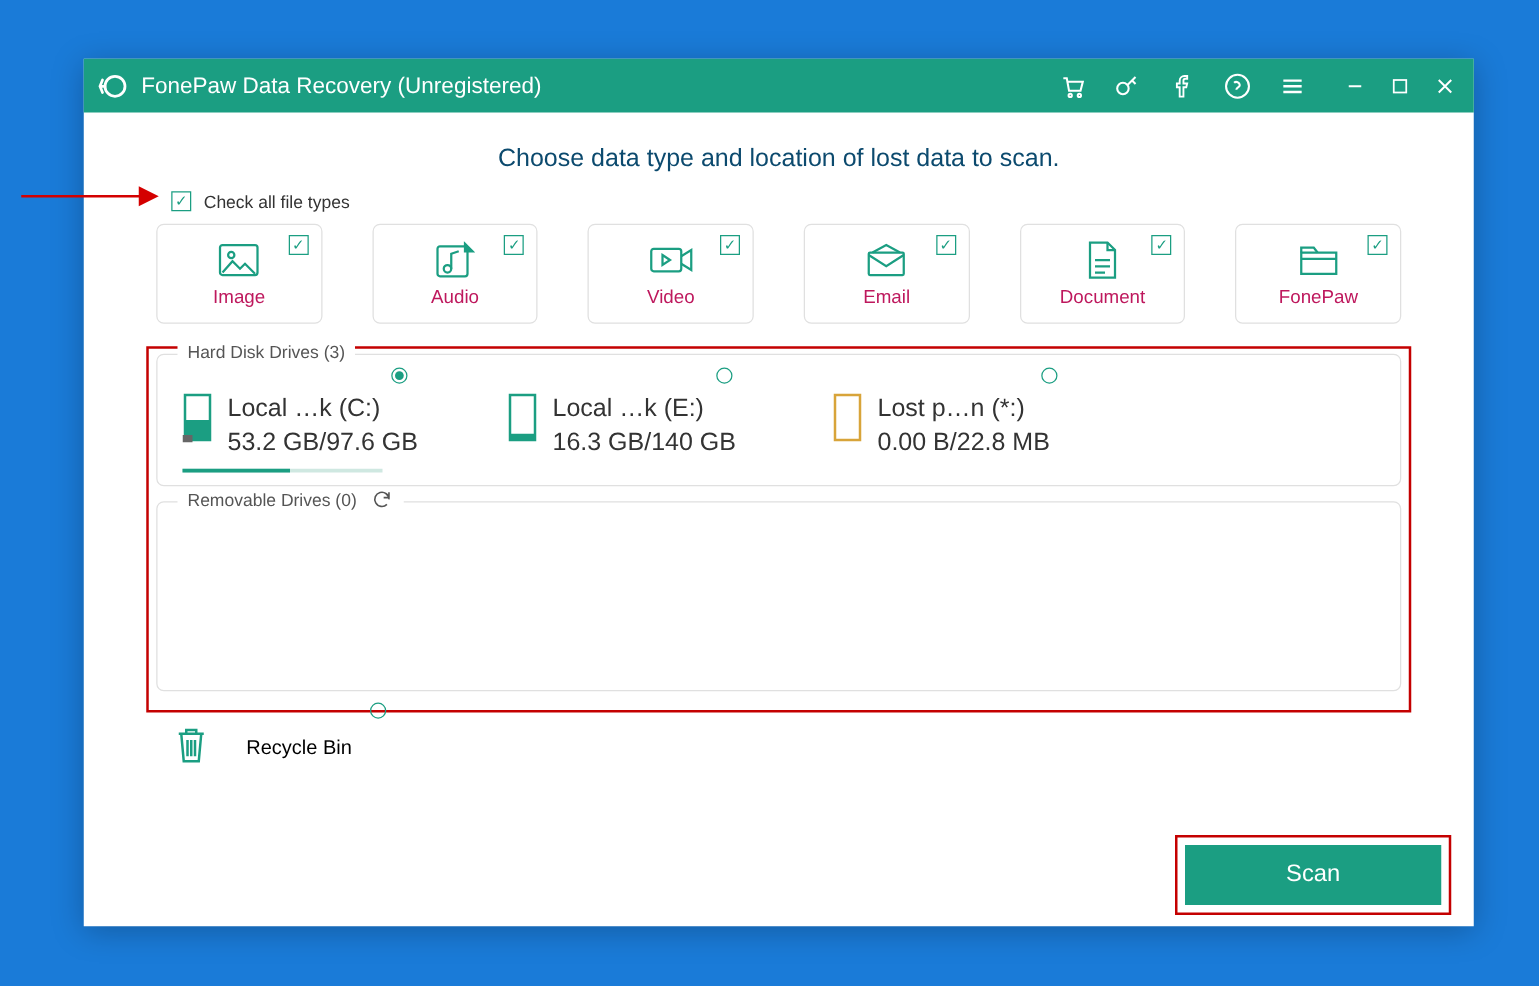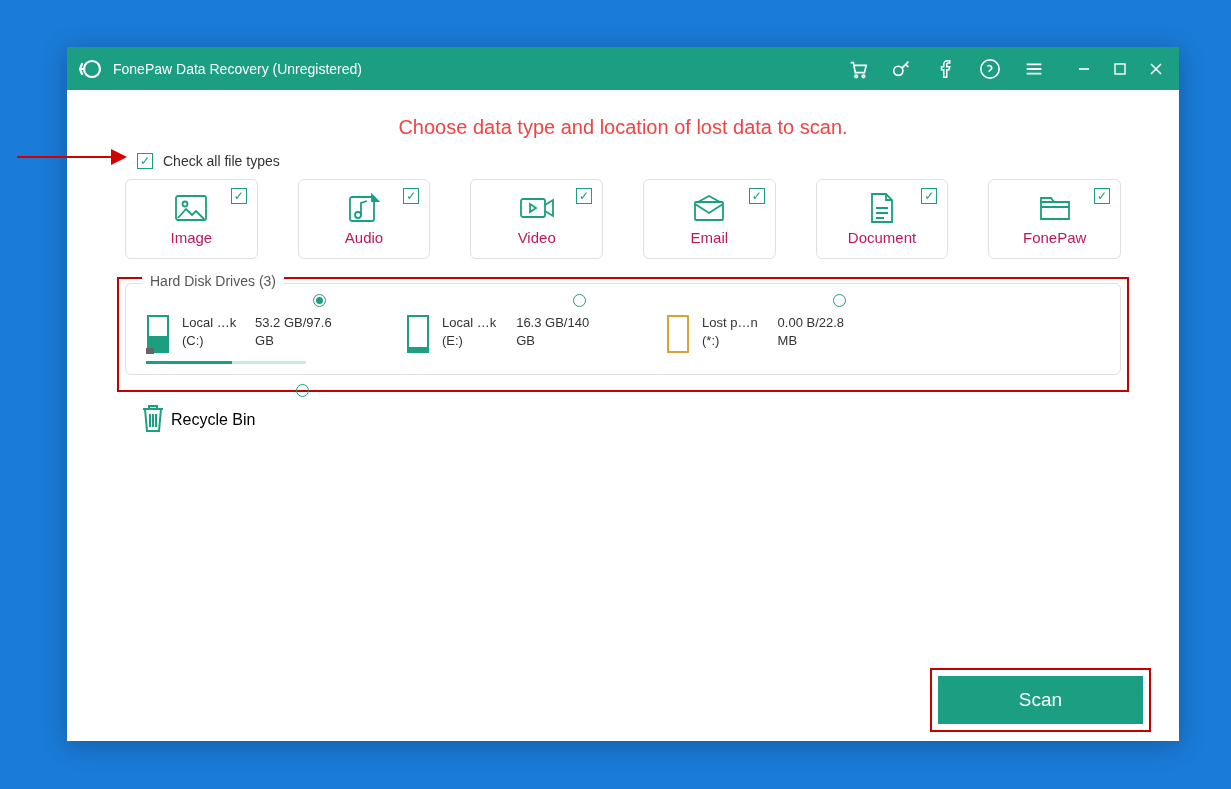--- a/index.html
+++ b/index.html
@@ -1,50 +1,50 @@
 <!DOCTYPE html>
 <html><head>
 <meta charset="utf-8">
 <style>
   *{box-sizing:border-box;margin:0;padding:0;font-family:"Segoe UI",Arial,sans-serif}
   body{background:#1a7bd8;width:1231px;height:789px;overflow:hidden;position:relative}
   .window{position:absolute;left:67px;top:47px;width:1112px;height:694px;background:#fff;box-shadow:0 4px 24px rgba(0,0,0,.25)}
   .titlebar{height:43px;background:#1b9e82;display:flex;align-items:center;color:#fff;padding:0 14px 0 10px}
-  .logo{display:flex;align-items:center;gap:10px;font-size:14px}
+  .logo{display:flex;align-items:center;gap:10px;font-size:18px}
   .logo-icon{width:26px;height:26px;display:flex;align-items:center;justify-content:center}
   .tb-icons{margin-left:auto;display:flex;align-items:center;gap:22px}
   .tb-icons .ico{width:22px;height:22px;color:#fff;display:flex;align-items:center;justify-content:center;cursor:pointer}
   .win-ctrl{display:flex;align-items:center;gap:18px;margin-left:8px}
   .wc{width:18px;height:18px;display:flex;align-items:center;justify-content:center;cursor:pointer}
   .content{padding:20px 58px 24px 58px}
-  .heading{text-align:center;font-size:20px;color:#ef4444;margin:6px 0 14px}
+  .heading{text-align:center;font-size:20px;color:#0c4a6e;margin:6px 0 14px}
   .check-all{display:flex;align-items:center;gap:10px;font-size:14px;color:#333;margin:0 0 10px 12px}
   .cbx{width:16px;height:16px;border:1.5px solid #1b9e82;display:flex;align-items:center;justify-content:center;color:#1b9e82;font-size:12px;line-height:1}
   .types{display:flex;gap:40px;margin:0 0 18px 0}
   .type-card{width:143px;height:80px;border:1px solid #e0e0e0;border-radius:6px;position:relative;display:flex;flex-direction:column;align-items:center;justify-content:center;gap:6px;cursor:pointer}
   .type-card .cbx{position:absolute;top:8px;right:10px}
   .type-card .ticon{color:#1b9e82;height:30px;display:flex;align-items:center;justify-content:center}
   .type-card .tlabel{font-size:15px;color:#be185d}
   .annot-frame{border:2.5px solid #c40000;padding:0 2px 3px 2px;margin:4px -8px}
   .drive-group{border:1px solid #e0e0e0;border-radius:6px;position:relative;padding:30px 20px 20px 20px;margin:4px 4px 12px 4px}
   .drive-group .legend{position:absolute;top:-11px;left:16px;background:#fff;padding:0 8px;font-size:14px;color:#555;display:flex;align-items:center;gap:12px}
   .drives{display:flex;gap:60px}
   .drive{display:flex;align-items:flex-start;gap:10px;position:relative;width:200px}
   .drive .radio{width:13px;height:13px;border:1.5px solid #1b9e82;border-radius:50%;position:absolute;top:-20px;right:20px;background:#fff;cursor:pointer}
   .drive .radio.sel::after{content:"";width:7px;height:7px;background:#1b9e82;border-radius:50%;position:absolute;top:1.5px;left:1.5px}
   .di-icon{width:26px;height:40px;flex-shrink:0}
-  .di-txt{display:flex;flex-direction:row;font-size:13px;color:#333;line-height:1.35}
+  .di-txt{display:flex;flex-direction:column;font-size:20px;color:#333;line-height:1.35}
   .ubar{width:160px;height:3px;background:#cfe8e1;position:absolute;bottom:-10px;left:0}
   .ubar .fill{height:100%;background:#1b9e82}
   .rg-empty{height:100px}
   .refresh{width:18px;height:18px}
-  .bin-row{position:relative;margin:10px 0 0 14px;display:flex;align-items:center;gap:4px;width:200px}
+  .bin-row{position:relative;margin:10px 0 0 14px;display:flex;align-items:center;gap:30px;width:200px}
   .bin-row .radio{width:13px;height:13px;border:1.5px solid #1b9e82;border-radius:50%;position:absolute;top:-18px;right:30px;cursor:pointer}
   .bin-ico{color:#1b9e82}
-  .scan-frame{position:absolute;right:28px;bottom:9px;border:2.5px solid #c40000;padding:6px}
+  .scan-frame{position:absolute;right:18px;bottom:9px;border:2.5px solid #c40000;padding:6px}
   .scan-btn{width:205px;height:48px;background:#1b9e82;color:#fff;font-size:19px;display:flex;align-items:center;justify-content:center;border:none;cursor:pointer}
   .arrow-annot{position:absolute;left:17px;top:148px;width:112px;height:18px;pointer-events:none}
   .arrow-annot .line{position:absolute;left:0;top:8px;width:100px;height:2px;background:#d40000}
   .arrow-annot .tip{position:absolute;left:94px;top:1px;width:0;height:0;border-left:16px solid #d40000;border-top:8px solid transparent;border-bottom:8px solid transparent}
 </style>
 </head>
 <body>
 
 <div class="window">
   <div class="titlebar">
@@ -223,20 +223,31 @@
                   <rect x="2" y="2" width="20" height="36" fill="#fff" stroke="#d8a43a" stroke-width="2"></rect>
                 </svg>
             </span>
             <div class="di-txt">
               <span>Lost p…n (*:)</span>
               <span>0.00  B/22.8 MB</span>
             </div>
           </div>
         </div>
       </div>
+      <div class="drive-group">
+        <div class="legend">
+          <span>Removable Drives (0)</span>
+          <span class="refresh">
+            <svg width="17" height="17" viewBox="0 0 24 24" fill="none" stroke="#555" stroke-width="1.8">
+                <path d="M20 12a8 8 0 10-2.3 5.6M20 4v6h-6"></path>
+              </svg>
+          </span>
+        </div>
+        <div class="rg-empty"></div>
+      </div>
     </div>
 
     <div class="bin-row">
       <span class="radio"></span>
       <span class="bin-ico">
         <svg width="28" height="32" viewBox="0 0 28 32" fill="none" stroke="#1b9e82" stroke-width="2">
             <path d="M4 7h20M10 7V4h8v3M6 7l2 22h12l2-22M11 12v13M14 12v13M17 12v13"></path>
           </svg>
       </span>
       <span>Recycle Bin</span>

